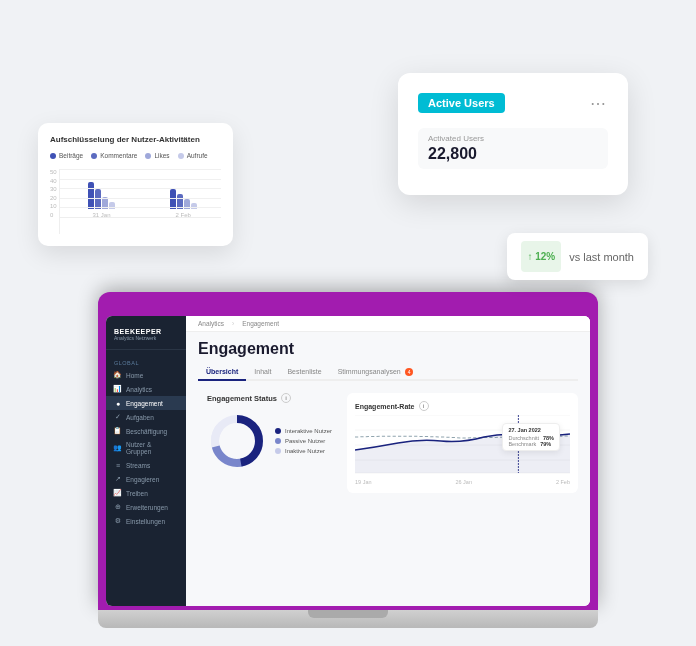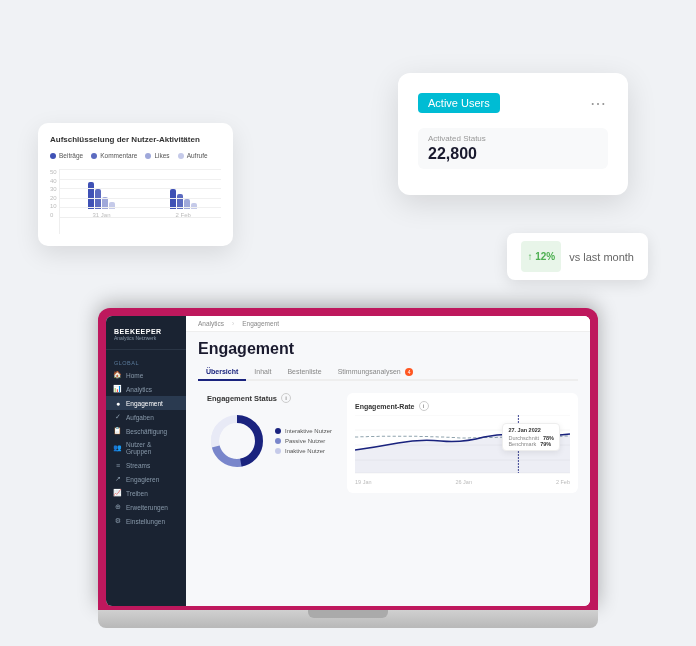--- a/index.html
+++ b/index.html
@@ -37,21 +37,21 @@
       display: flex;
       justify-content: space-between;
       align-items: center;
       margin-bottom: 15px;
     }
 
     .active-users-title-badge {
       background: #00bcd4;
       color: #fff;
       font-size: 11px;
-      font-weight: 400;
+      font-weight: 700;
       padding: 4px 10px;
       border-radius: 4px;
     }
 
     .active-users-dots {
       font-size: 16px;
       color: #999;
       letter-spacing: 2px;
     }
 
@@ -191,23 +191,23 @@
     .laptop-container {
       position: absolute;
       bottom: 5px;
       left: 50%;
       transform: translateX(-50%);
       width: 500px;
       z-index: 20;
     }
 
     .laptop-screen-outer {
-      background: #be185d;
+      background: #a21caf;
       border-radius: 12px 12px 0 0;
-      padding: 8px 8px 4px;
+      padding: 24px 8px 4px;
       box-shadow: 0 -4px 20px rgba(0,0,0,0.3);
     }
 
     .laptop-screen-inner {
       background: #fff;
       border-radius: 6px;
       overflow: hidden;
       height: 290px;
       display: flex;
       flex-direction: column;
@@ -547,21 +547,21 @@
   <div class="active-users-card">
     <div class="active-users-header">
       <span class="active-users-title-badge">Active Users</span>
       <span class="active-users-dots">⋯</span>
     </div>
     <div class="active-users-content">
 
 
       <div class="active-users-stats">
         <div class="stat-box">
-          <div class="stat-label">Activated Status</div>
+          <div class="stat-label">Activated Users</div>
           <div class="stat-value">22,800</div>
         </div>
       </div>
     </div>
   </div>
 
   <div class="percent-badge">
     <span class="percent-arrow">↑ 12%</span>
     <span class="percent-text">vs last month</span>
   </div>

